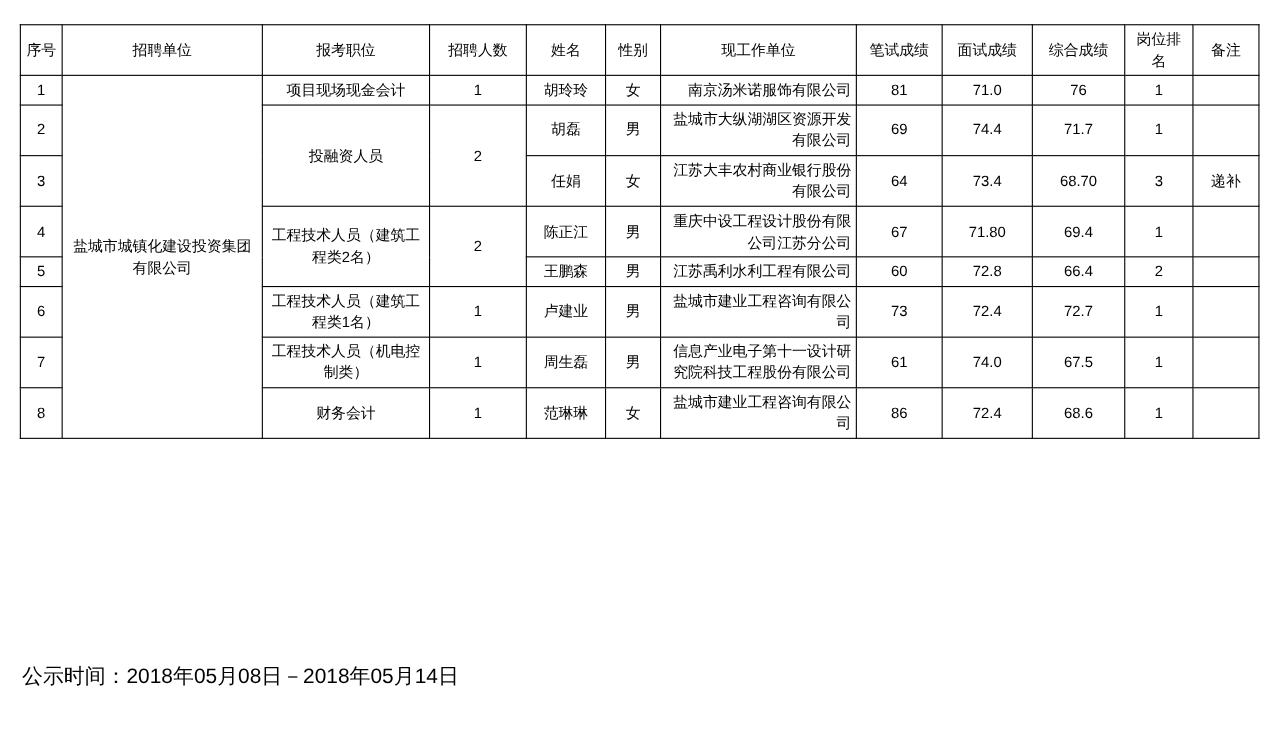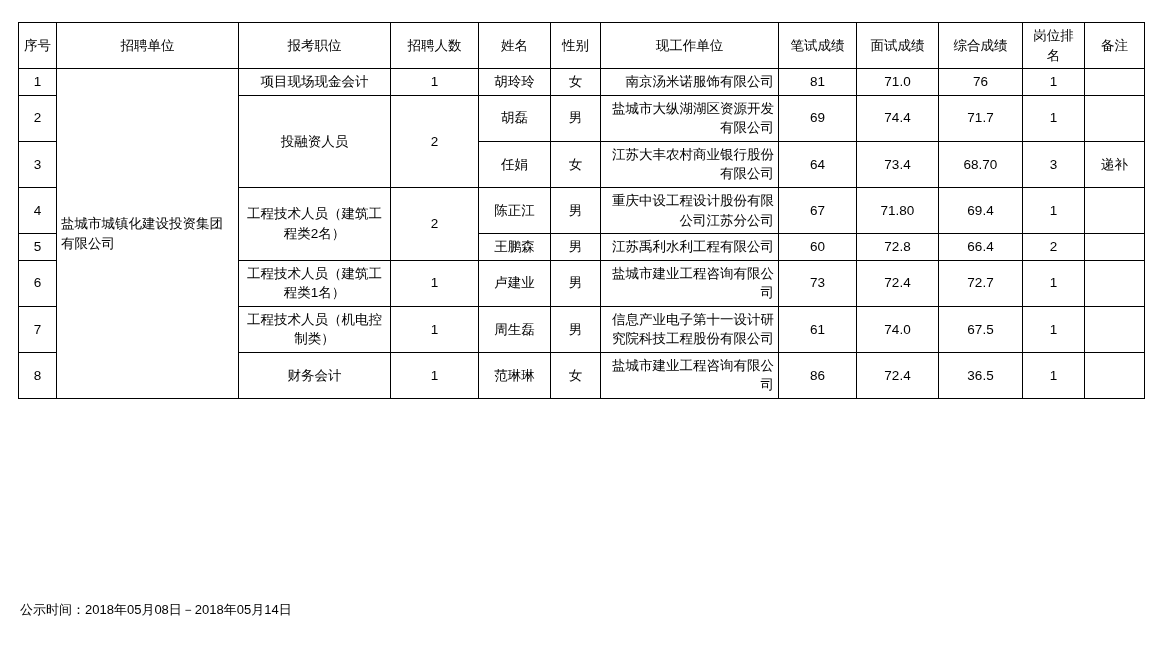--- a/index.html
+++ b/index.html
@@ -47,20 +47,21 @@
   .c-name  { width: 72px; }
   .c-sex   { width: 50px; }
   .c-work  { width: 178px; }
   .c-written { width: 78px; }
   .c-interview { width: 82px; }
   .c-total { width: 84px; }
   .c-rank  { width: 62px; }
   .c-note  { width: 60px; }
   .seq-cell { text-align: center; font-size: 13px; }
   .unit-cell {
+    text-align: center;
     vertical-align: middle;
     font-size: 13.5px;
     line-height: 1.6;
     padding: 3px 6px;
   }
   .post-cell {
     text-align: center;
     font-size: 13.5px;
     line-height: 1.5;
     padding: 3px 5px;
@@ -82,21 +83,21 @@
   }
   .hdr-rank {
     line-height: 1.15;
     padding: 4px 2px;
   }
   .footer {
     position: absolute;
     left: 20px;
     top: 598px;
     width: 900px;
-    font-size: 13px;
+    font-size: 19px;
     line-height: 1.9;
   }
   .footer div { white-space: nowrap; }
   .foot-2 { margin-left: 114px; }
 </style>
 </head>
 <body>
 
 <div class="sheet">
   <table class="reg">
@@ -221,21 +222,21 @@
         </tr>
         <tr>
           <td class="seq-cell">8</td>
           <td class="post-cell" rowspan="1">财务会计</td>
           <td class="num-cell" rowspan="1">1</td>
           <td class="name-cell">范琳琳</td>
           <td class="sex-cell">女</td>
           <td class="work-cell">盐城市建业工程咨询有限公司</td>
           <td class="score-cell">86</td>
           <td class="score-cell">72.4</td>
-          <td class="score-cell">36.5</td>
+          <td class="score-cell">68.6</td>
           <td class="rank-cell">1</td>
           <td class="note-cell"></td>
         </tr>
       </tbody>
   </table>
 </div>
 
 <div class="footer">
   <div class="foot-1">公示时间：2018年05月08日－2018年05月14日</div>
 </div>

